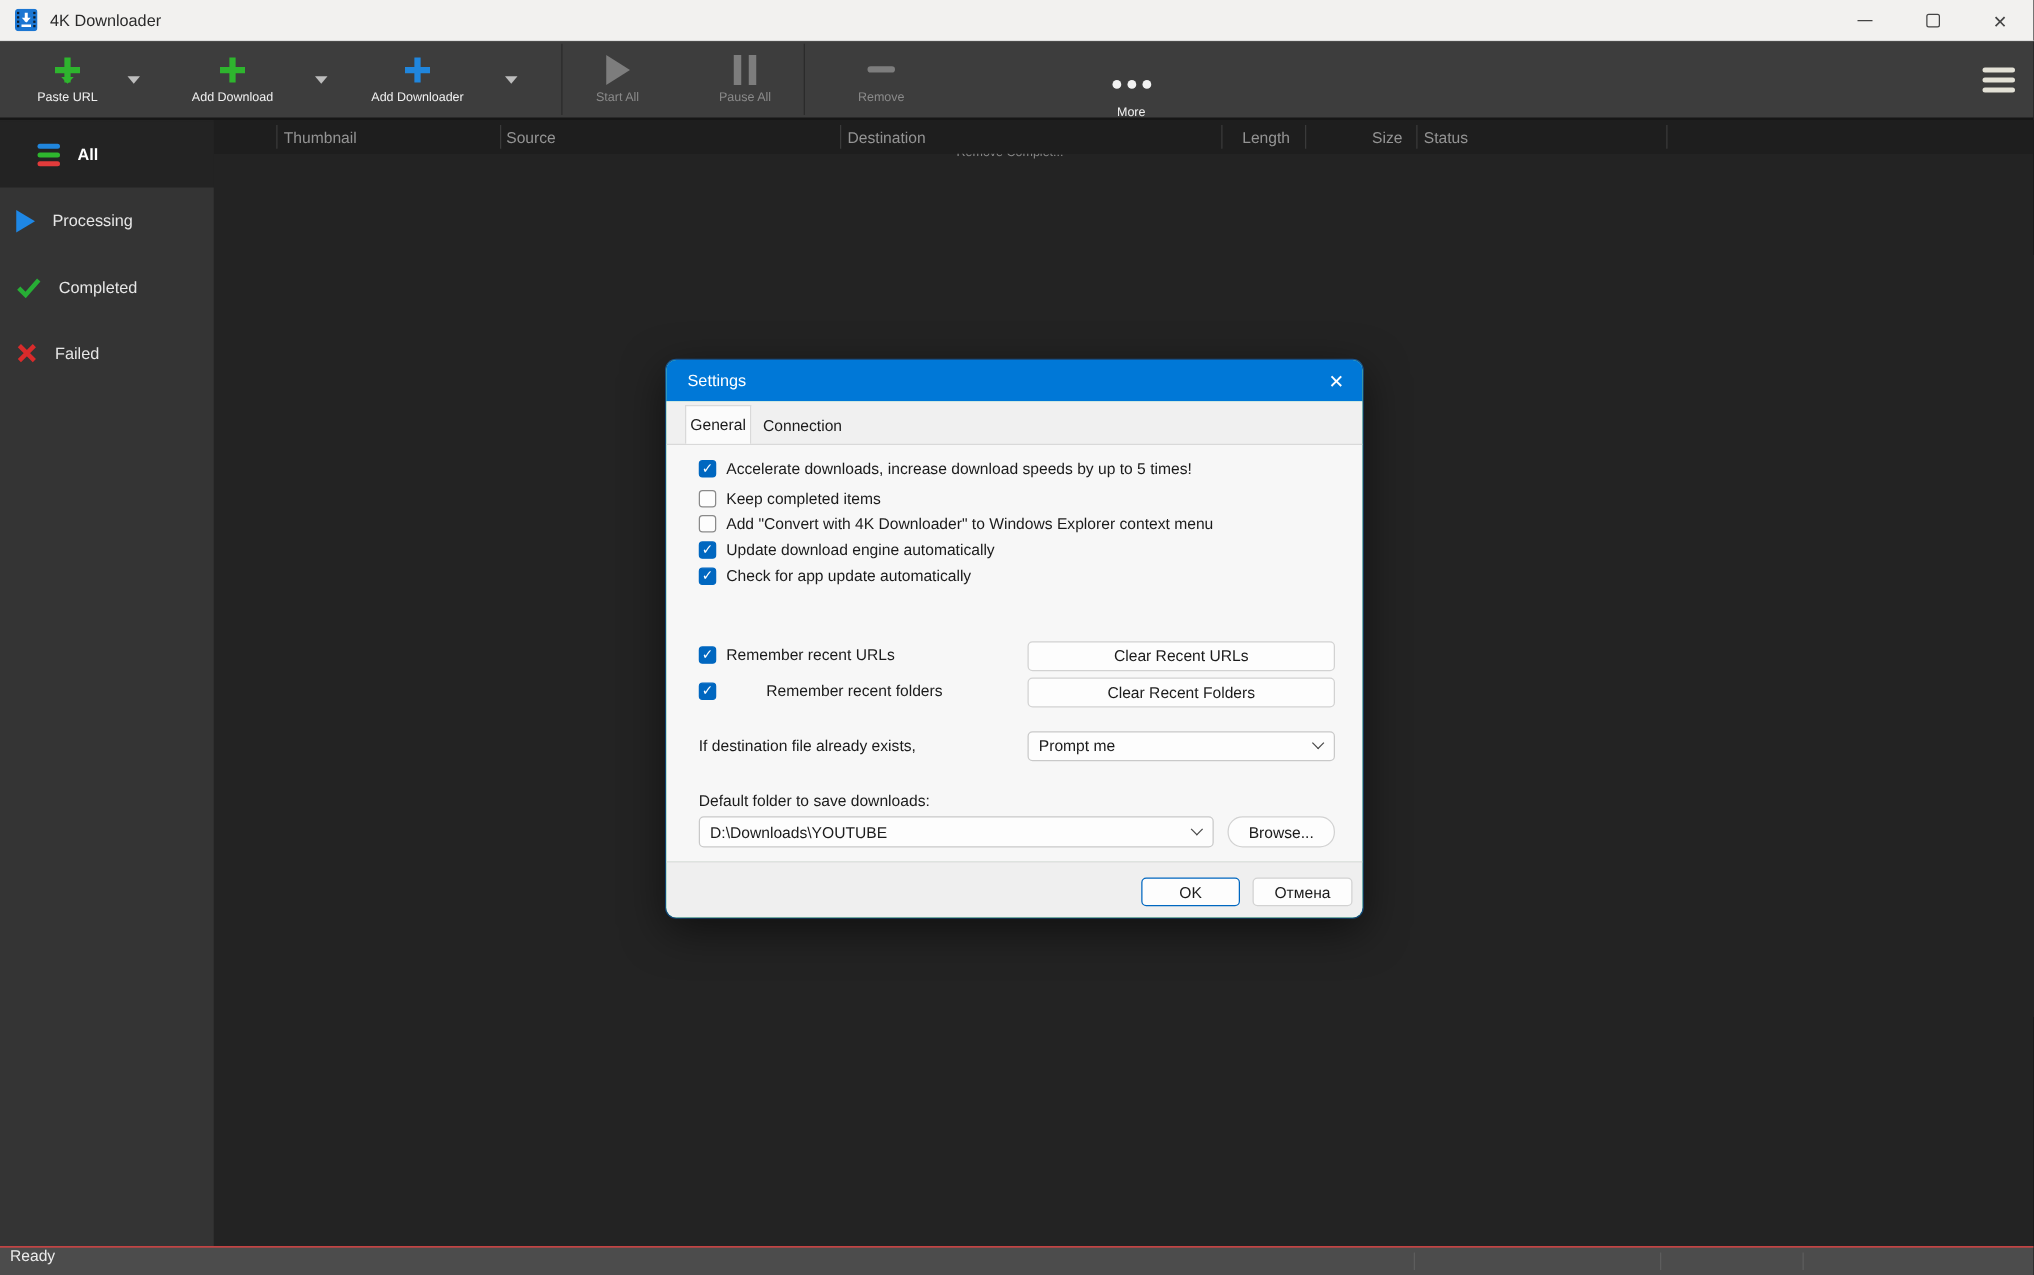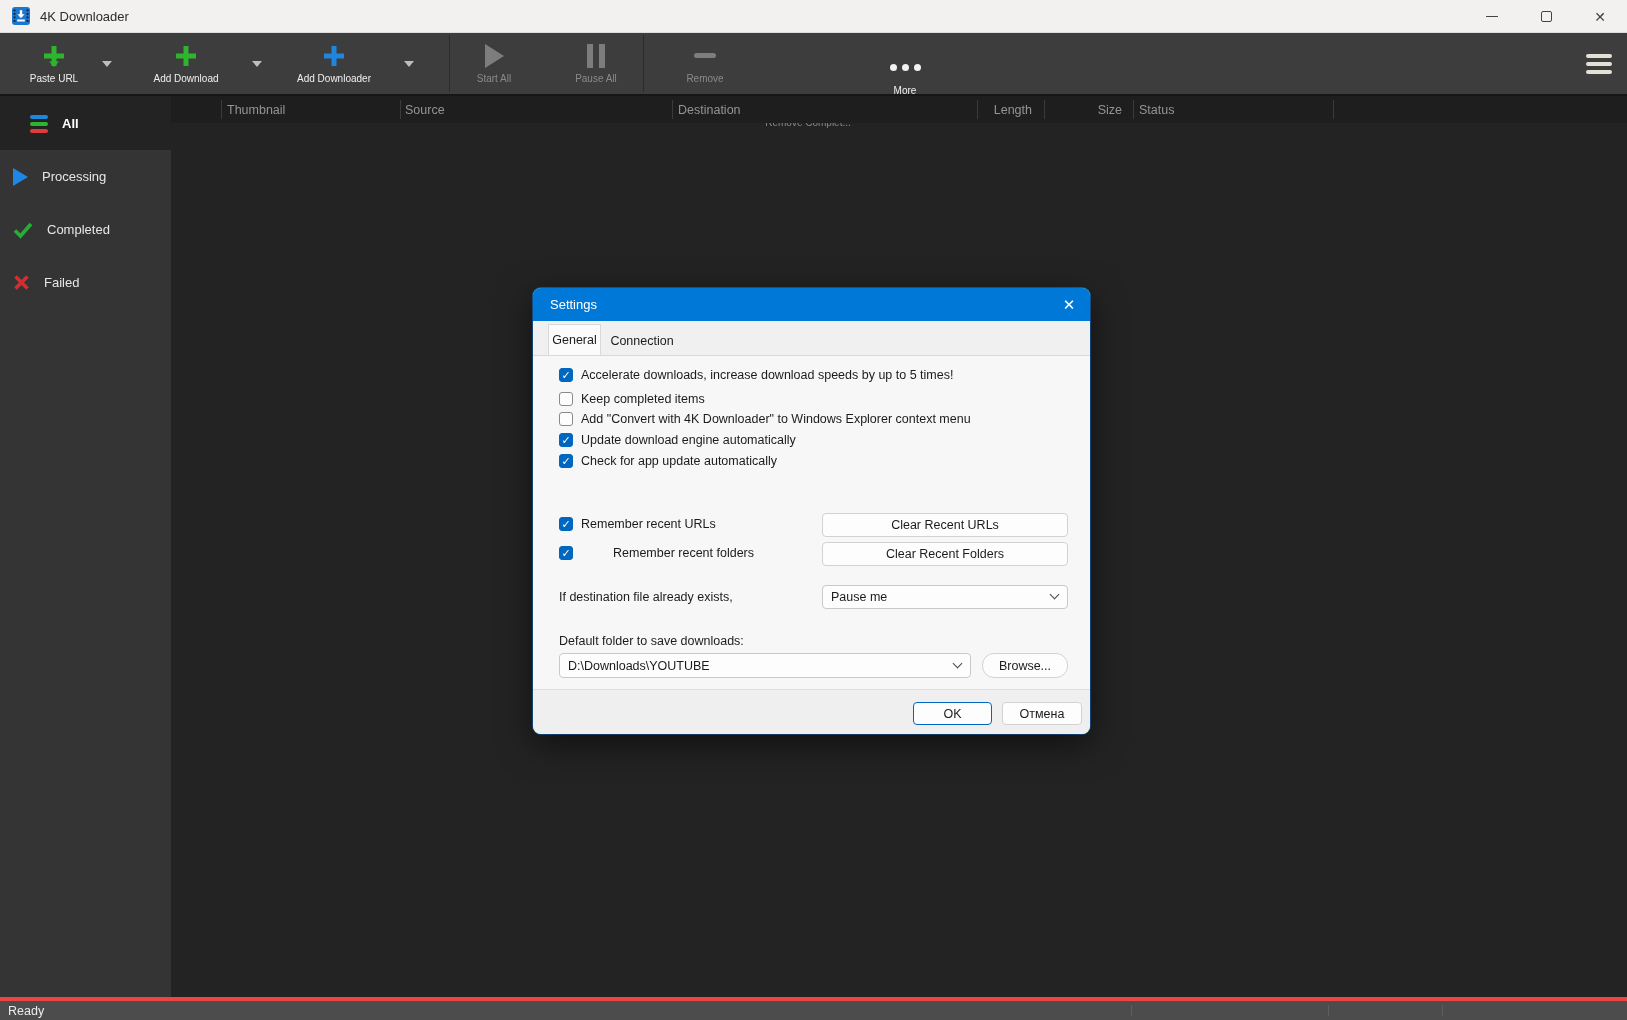--- a/index.html
+++ b/index.html
@@ -53,21 +53,21 @@
   .bars-icon { display:flex; flex-direction:column; gap:3px; }
   .bars-icon i { width:18px; height:4px; border-radius:2px; display:block; }
   .sb-panel { position:absolute; top:150px; left:0; width:171px; height:847px; background:#343434; }
   .sb-item { height:53px; display:flex; align-items:center; gap:14px; padding-left:13px; }
   .sb-label { font-size:13px; color:#e6e6e6; }
   .play-sm { width:0; height:0; border-top:9px solid transparent; border-bottom:9px solid transparent;
              border-left:15px solid #1e87e5; }
 
   
   .statusbar { position:absolute; left:0; right:0; top:997px; height:23px; background:#4c4c4c;
-               border-top:4px solid #ef4444; display:flex; align-items:center;
+               border-top:1px solid #ef4444; display:flex; align-items:flex-start;
                font-size:12.5px; color:#ececec; padding-left:8px; }
   .sb-tick { position:absolute; top:4px; bottom:4px; width:1px; background:#5d5d5d; }
 
   
   .dialog { position:absolute; left:533px; top:288px; width:557px; height:446px;
             border-radius:8px; overflow:hidden; background:#86efac;
             box-shadow:0 10px 34px rgba(0,0,0,.55), 0 0 0 1px #1b5e9e; }
   .dlg-title { position:absolute; top:0; left:0; right:0; height:33px; background:#0078d7;
                display:flex; align-items:center; }
   .dlg-title-text { margin-left:17px; font-size:13px; color:#fff; }
@@ -297,21 +297,21 @@
     <button class="btn" style="left:289px; top:225px; width:246px; height:24px;">Clear Recent URLs</button>
 
     <div class="row" style="left:26px; top:258px;gap:40px;">
       <span class="cb checked"></span>
       <span class="dlg-label">Remember recent folders</span>
     </div>
     <button class="btn" style="left:289px; top:254px; width:246px; height:24px;">Clear Recent Folders</button>
 
     <span class="dlg-label" style="position:absolute; left:26px; top:302px;">If destination file already exists,</span>
     <div class="combo" style="left:289px; top:297px; width:246px; height:24px;">
-      <span>Pause me</span>
+      <span>Prompt me</span>
       <span class="chev"></span>
     </div>
 
     <span class="dlg-label" style="position:absolute; left:26px; top:346px;">Default folder to save downloads:</span>
     <div class="combo" style="left:26px; top:365px; width:412px; height:25px;">
       <span>D:\Downloads\YOUTUBE</span>
       <span class="chev"></span>
     </div>
     <button class="btn" style="left:449px; top:365px; width:86px; height:25px;border-radius:12px;">Browse...</button>
 

